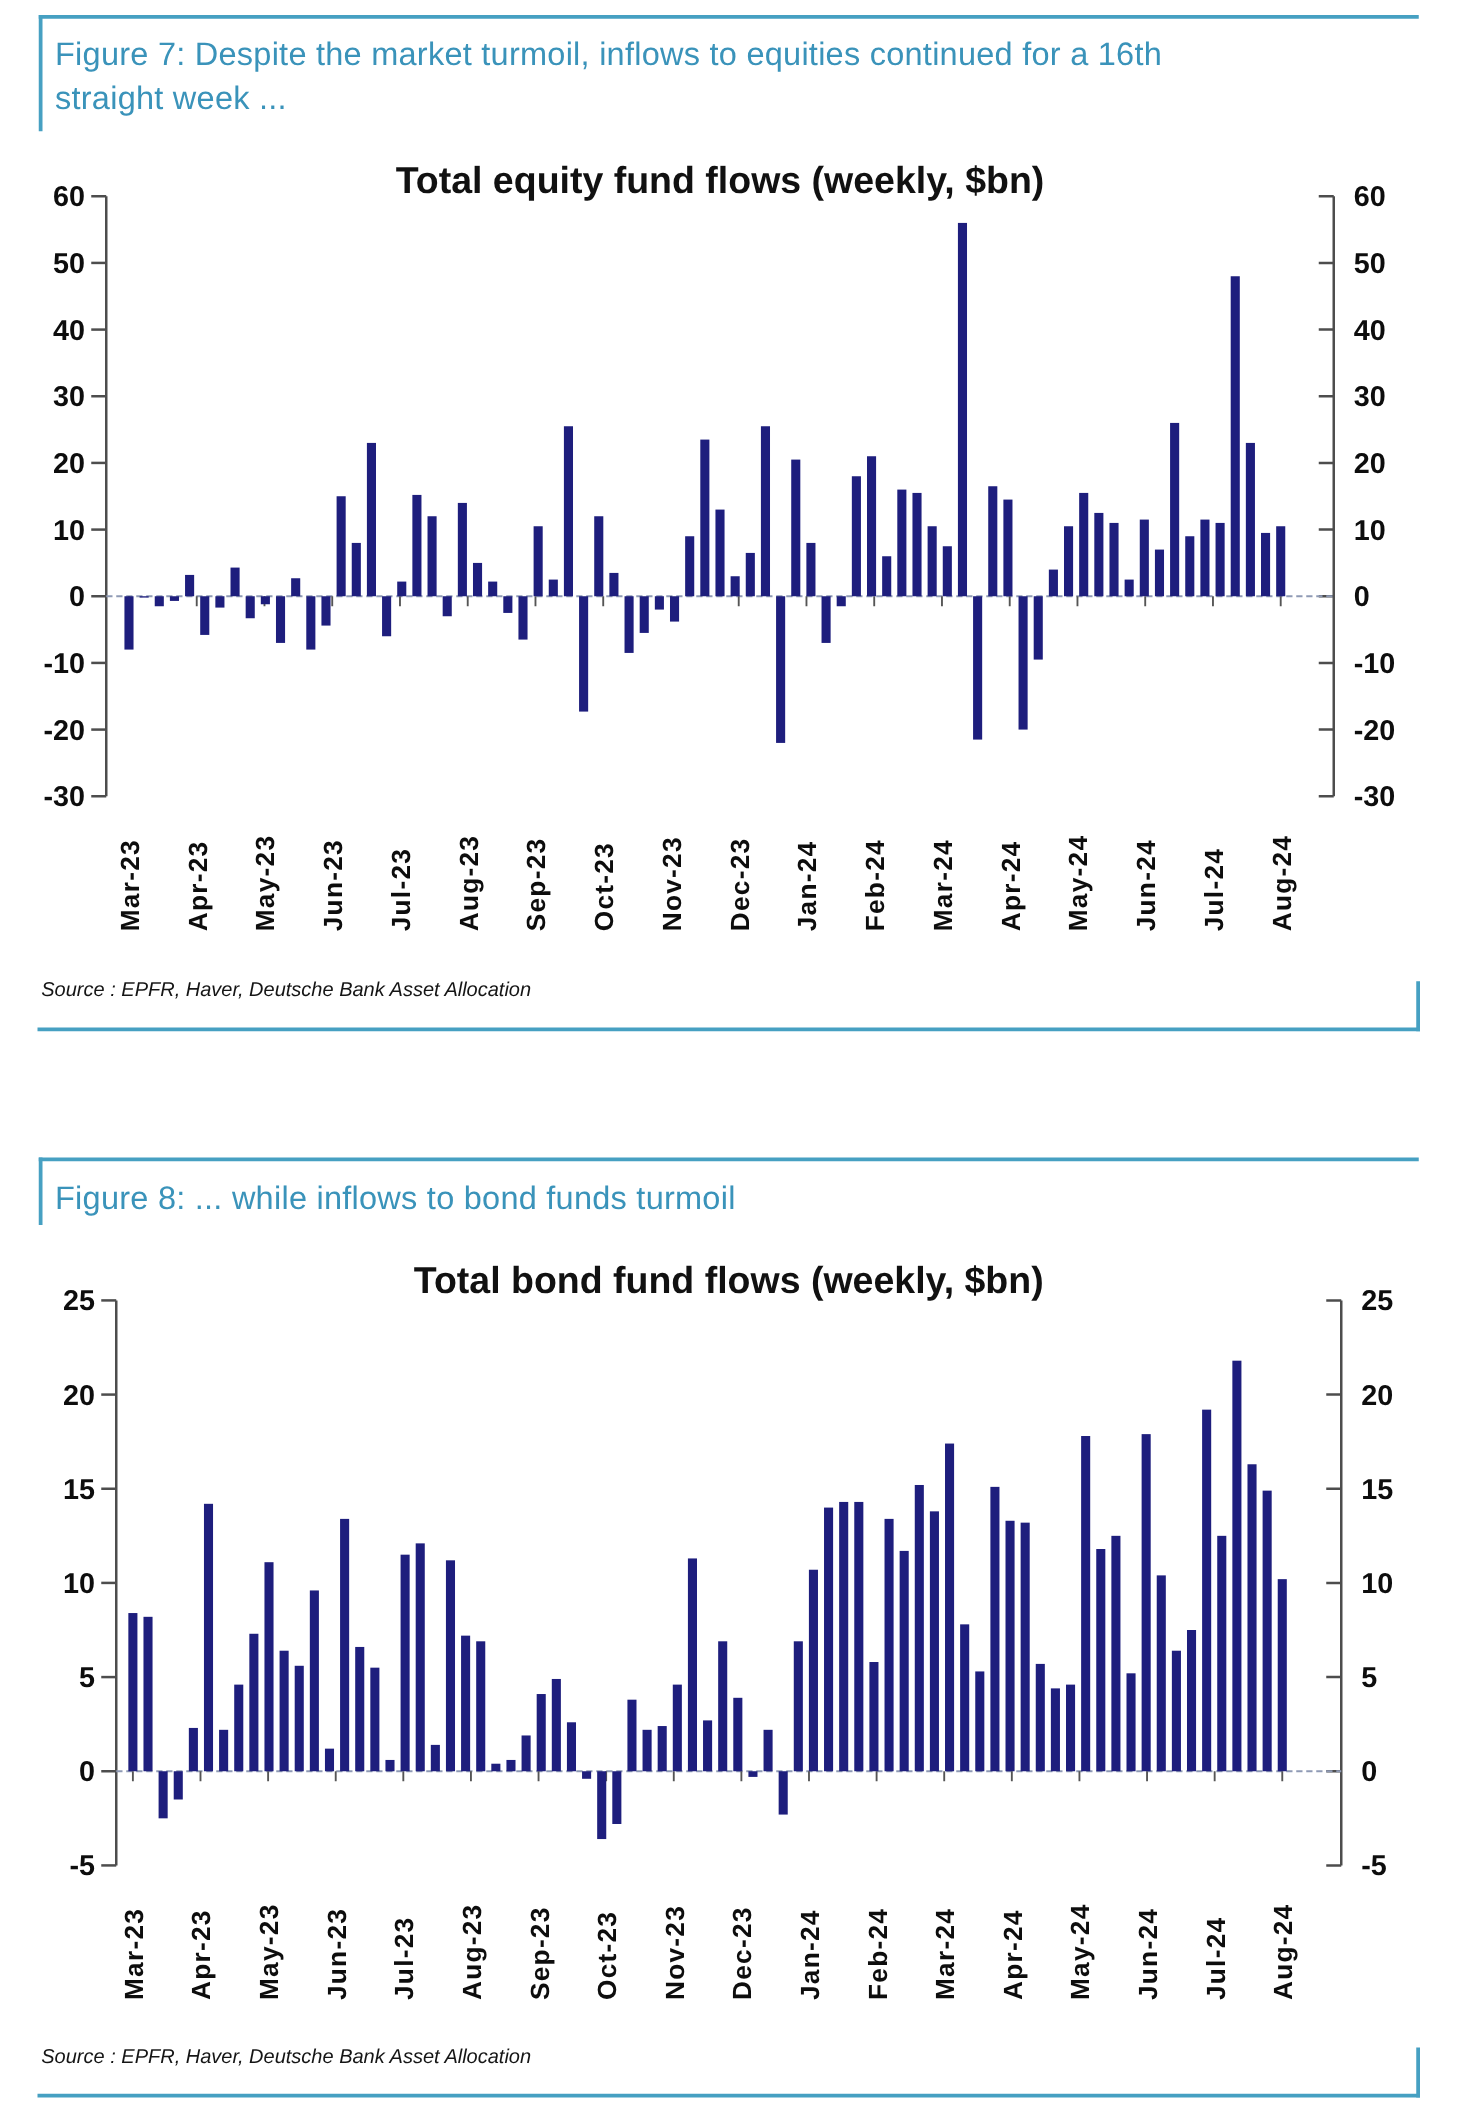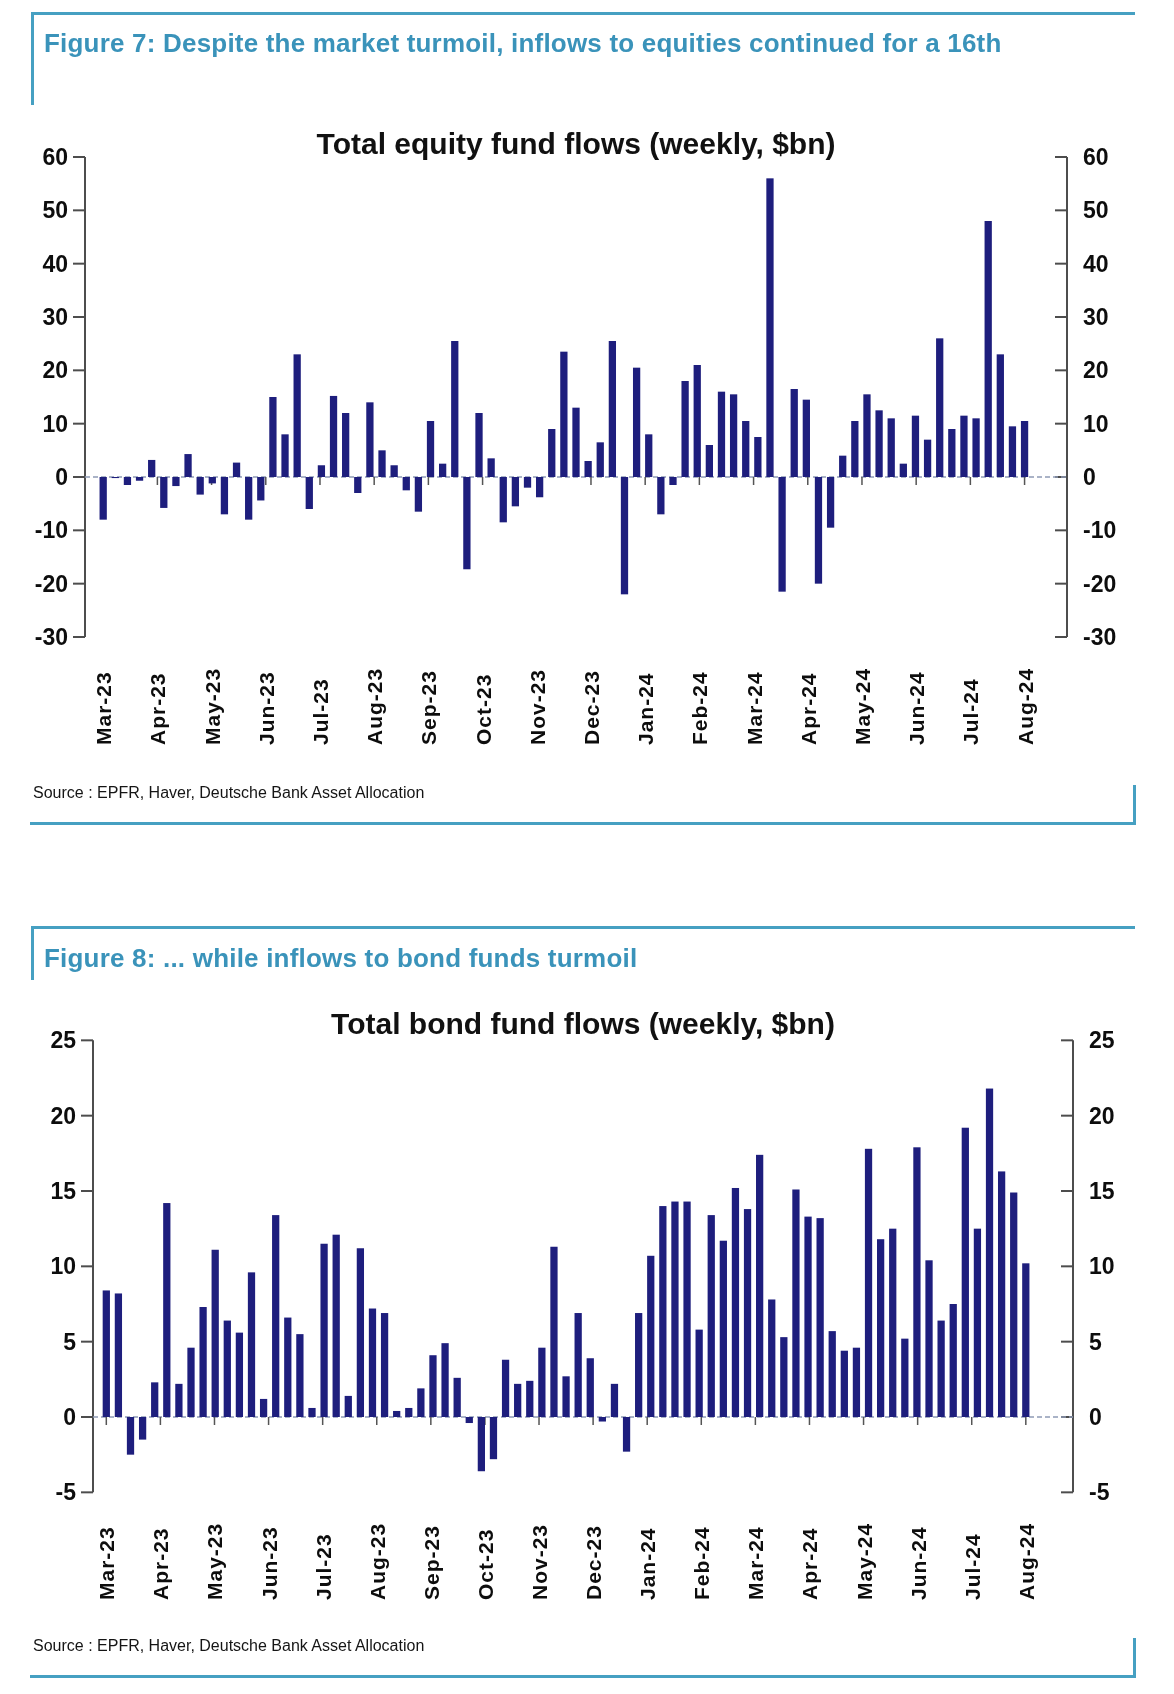--- a/index.html
+++ b/index.html
@@ -1,41 +1,42 @@
 <!DOCTYPE html>
 <html><head>
 <meta charset="utf-8">
 <style>
   html,body{margin:0;padding:0;background:#ffffff;}
   #page{position:relative;width:1174px;height:1694px;background:#ffffff;overflow:hidden;
         font-family:"Liberation Sans",sans-serif;}
   .border{position:absolute;background:#46a0c2;}
-  .caption{position:absolute;color:#3a93ba;font-weight:bold;font-size:26px;line-height:35px;
+  .caption{position:absolute;color:#3a93ba;font-weight:normal;font-size:26px;line-height:35px;
            letter-spacing:0.2px;}
-  .source{position:absolute;font-size:16px;color:#151515;}
+  .source{position:absolute;font-style:italic;font-size:16px;color:#151515;}
   svg{position:absolute;left:0;}
   .bar{fill:#1e1e7d;}
   .axis{stroke:#4d4d4d;stroke-width:2;fill:none;}
   .tick{stroke:#4d4d4d;stroke-width:2;}
   .zero{stroke:#8f9ab5;stroke-width:1.5;stroke-dasharray:5 3;}
   .mtick{stroke:#555;stroke-width:1.5;}
   .ylab{font-family:"Liberation Sans",sans-serif;font-weight:bold;font-size:23px;fill:#0d0d0d;}
   .xlab{font-family:"Liberation Sans",sans-serif;font-weight:bold;font-size:21px;fill:#0d0d0d;letter-spacing:1px;}
   .ctitle{font-family:"Liberation Sans",sans-serif;font-weight:bold;font-size:30px;fill:#111;}
 </style>
 </head>
 <body>
 
 <div id="page">
 
   <section>
     <div class="border" style="left:31px;top:12px;width:1104px;height:3px;"></div>
     <div class="border" style="left:31px;top:12px;width:3px;height:93px;"></div>
     <div class="caption" style="left:44px;top:26px;width:1090px;">
       <div>Figure 7: Despite the market turmoil, inflows to equities continued for a 16th</div>
+      <div>straight week ...</div>
     </div>
     <svg id="chart-svg-0" width="1174" height="665" style="top:100px;">
         <text x="576" y="54" text-anchor="middle" class="ctitle">Total equity fund flows (weekly, $bn)</text>
         <line x1="85" y1="57.00199999999995" x2="85" y2="536.999" class="axis"></line>
         <line x1="1067" y1="57.00199999999995" x2="1067" y2="536.999" class="axis"></line>
         <line x1="73" y1="57.00199999999995" x2="85" y2="57.00199999999995" class="tick"></line>
         <line x1="1055" y1="57.00199999999995" x2="1067" y2="57.00199999999995" class="tick"></line>
         <text x="68" y="65.00199999999995" text-anchor="end" class="ylab">60</text>
         <text x="1083" y="65.00199999999995" text-anchor="start" class="ylab">60</text>
         <line x1="73" y1="110.33499999999998" x2="85" y2="110.33499999999998" class="tick"></line>

